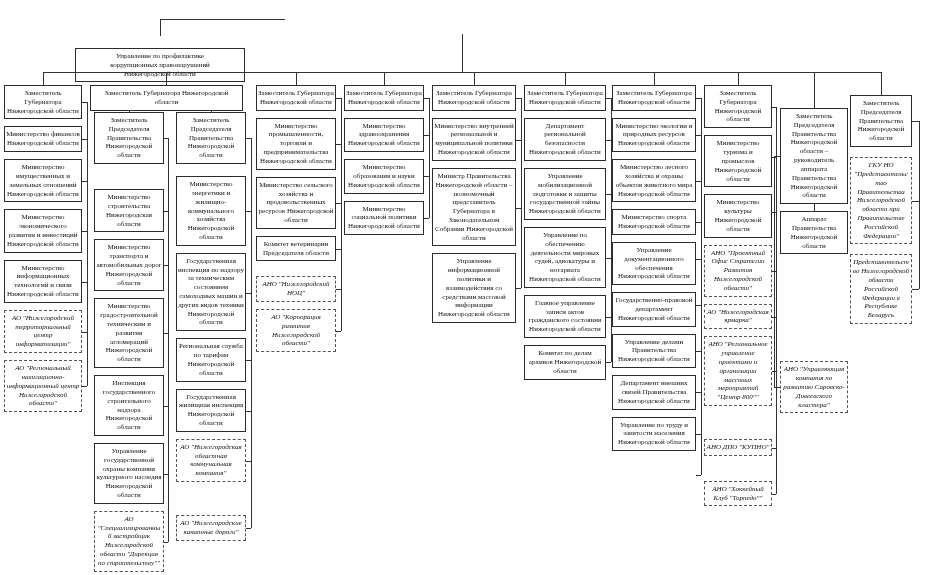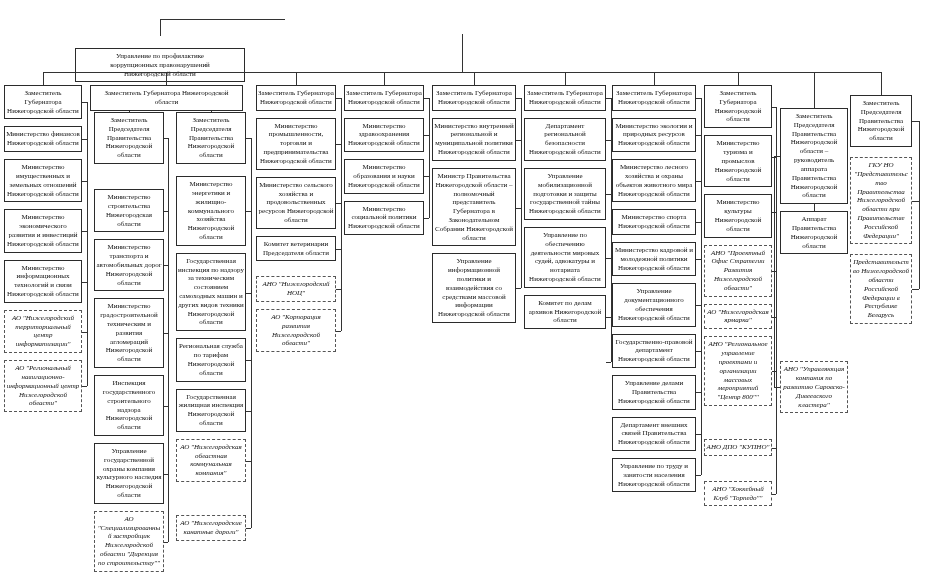--- a/index.html
+++ b/index.html
@@ -74,28 +74,28 @@
       <div class="obox head">Заместитель Губернатора Нижегородской области</div>
       <div class="obox">Министерство внутренней региональной и муниципальной политики Нижегородской области</div>
       <div class="obox">Министр Правительства Нижегородской области – полномочный представитель Губернатора в Законодательном Собрании Нижегородской области</div>
       <div class="obox">Управление информационной политики и взаимодействия со средствами массовой информации Нижегородской области</div>
     </div>
     <div class="org-column" style="left: 524px; top: 85px; width: 82px;">
       <div class="obox head">Заместитель Губернатора Нижегородской области</div>
       <div class="obox">Департамент региональной безопасности Нижегородской области</div>
       <div class="obox">Управление мобилизационной подготовки и защиты государственной тайны Нижегородской области</div>
       <div class="obox">Управление по обеспечению деятельности мировых судей, адвокатуры и нотариата Нижегородской области</div>
+      <div class="obox">Главное управление записи актов гражданского состояния Нижегородской области</div>
       <div class="obox">Комитет по делам архивов Нижегородской области</div>
     </div>
     <div class="org-column" style="left: 612px; top: 85px; width: 84px;">
       <div class="obox head">Заместитель Губернатора Нижегородской области</div>
       <div class="obox">Министерство экологии и природных ресурсов Нижегородской области</div>
       <div class="obox">Министерство лесного хозяйства и охраны объектов животного мира Нижегородской области</div>
       <div class="obox">Министерство спорта Нижегородской области</div>
-      <div class="obox">Министерство кадровой и молодежной политики Нижегородской области</div>
       <div class="obox">Управление документационного обеспечения Нижегородской области</div>
       <div class="obox">Государственно-правовой департамент Нижегородской области</div>
       <div class="obox">Управление делами Правительства Нижегородской области</div>
       <div class="obox">Департамент внешних связей Правительства Нижегородской области</div>
       <div class="obox">Управление по труду и занятости населения Нижегородской области</div>
     </div>
     <div class="org-column" style="left: 704px; top: 85px; width: 68px;">
       <div class="obox head">Заместитель Губернатора Нижегородской области</div>
       <div class="obox">Министерство туризма и промыслов Нижегородской области</div>
       <div class="obox">Министерство культуры Нижегородской области</div>

